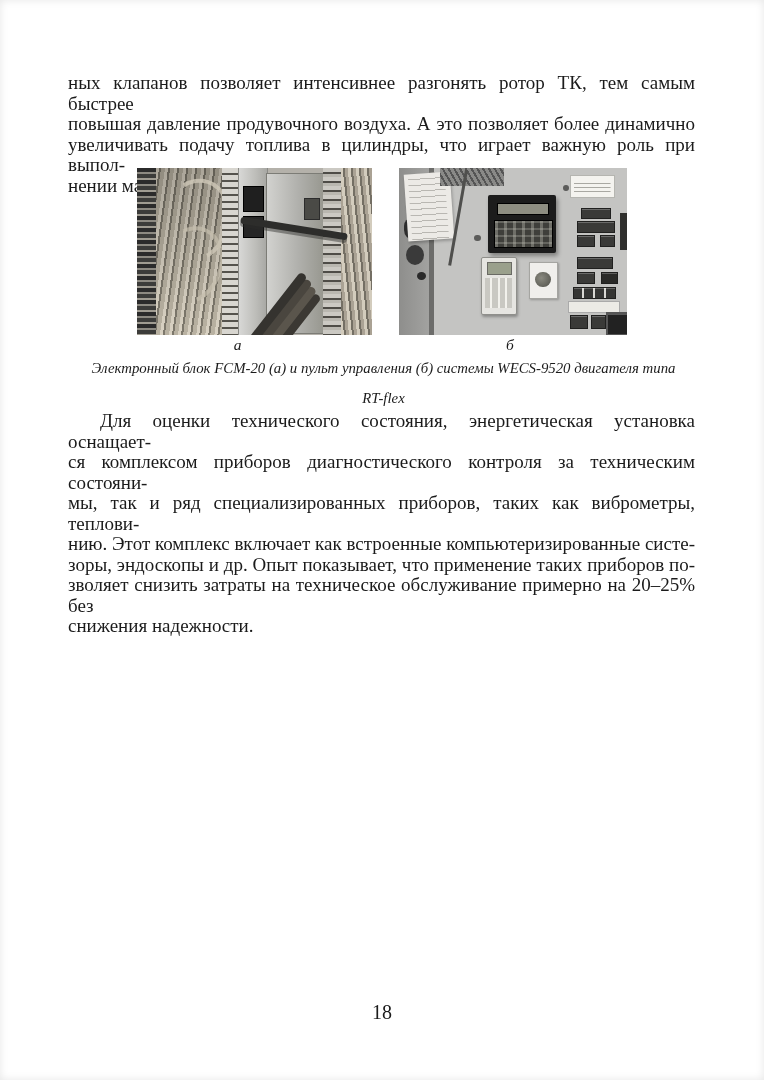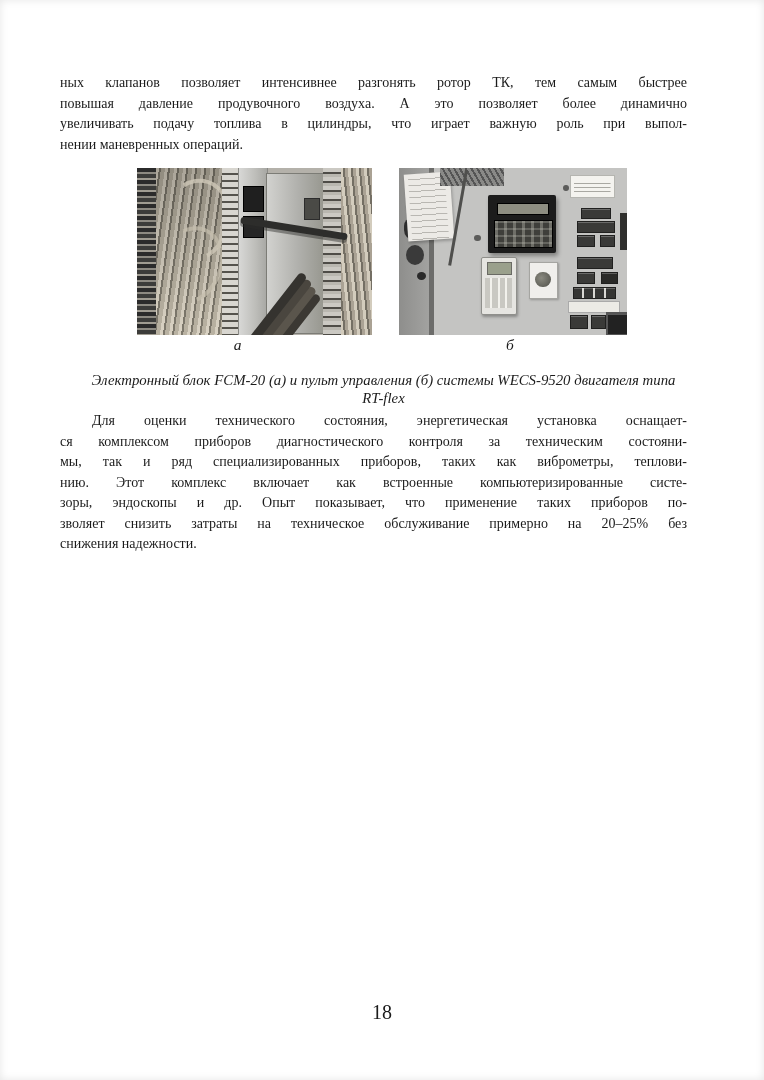--- a/index.html
+++ b/index.html
@@ -7,22 +7,22 @@
     width:764px;height:1080px;background:#ffffff;
     font-family:"Liberation Serif","DejaVu Serif",serif;
     color:#1b1b1b;
     position:relative;overflow:hidden;
   }
   .page{
     position:absolute;inset:0;background:#ffffff;
     box-shadow:inset 0 0 8px rgba(0,0,0,0.10);
   }
   .textblock{
-    position:absolute;left:60px;width:627px;
-    font-size:14px;line-height:20.5px;
+    position:absolute;left:68px;width:627px;
+    font-size:19px;line-height:20.5px;
   }
   .line{text-align:justify;text-align-last:justify;white-space:normal;}
   .line.last{text-align-last:left;}
   .line.indent{text-indent:32px;}
   .para-top{top:73px;}
   .para-body{top:411px;}
 
   
   .photo{position:absolute;top:168px;height:167px;overflow:hidden;}
   .photo-a{left:137px;width:235px;background:#b4b1aa;}
@@ -123,21 +123,21 @@
   .label-b{left:396px;width:228px;}
 
   .caption-title{
     position:absolute;top:354px;left:70px;width:627px;text-align:center;
     font-weight:bold;font-size:15.5px;line-height:17px;
   }
   .caption-line{
     position:absolute;left:70px;width:627px;text-align:center;
     font-style:italic;font-size:14.8px;line-height:17.5px;
   }
-  .caption-line1{top:372px;}
+  .caption-line1{top:360px;}
   .caption-line2{top:390px;}
 
   .page-number{
     position:absolute;top:1001px;left:0;width:764px;text-align:center;
     font-size:20px;
   }
 </style>
 </head>
 <body>
 

